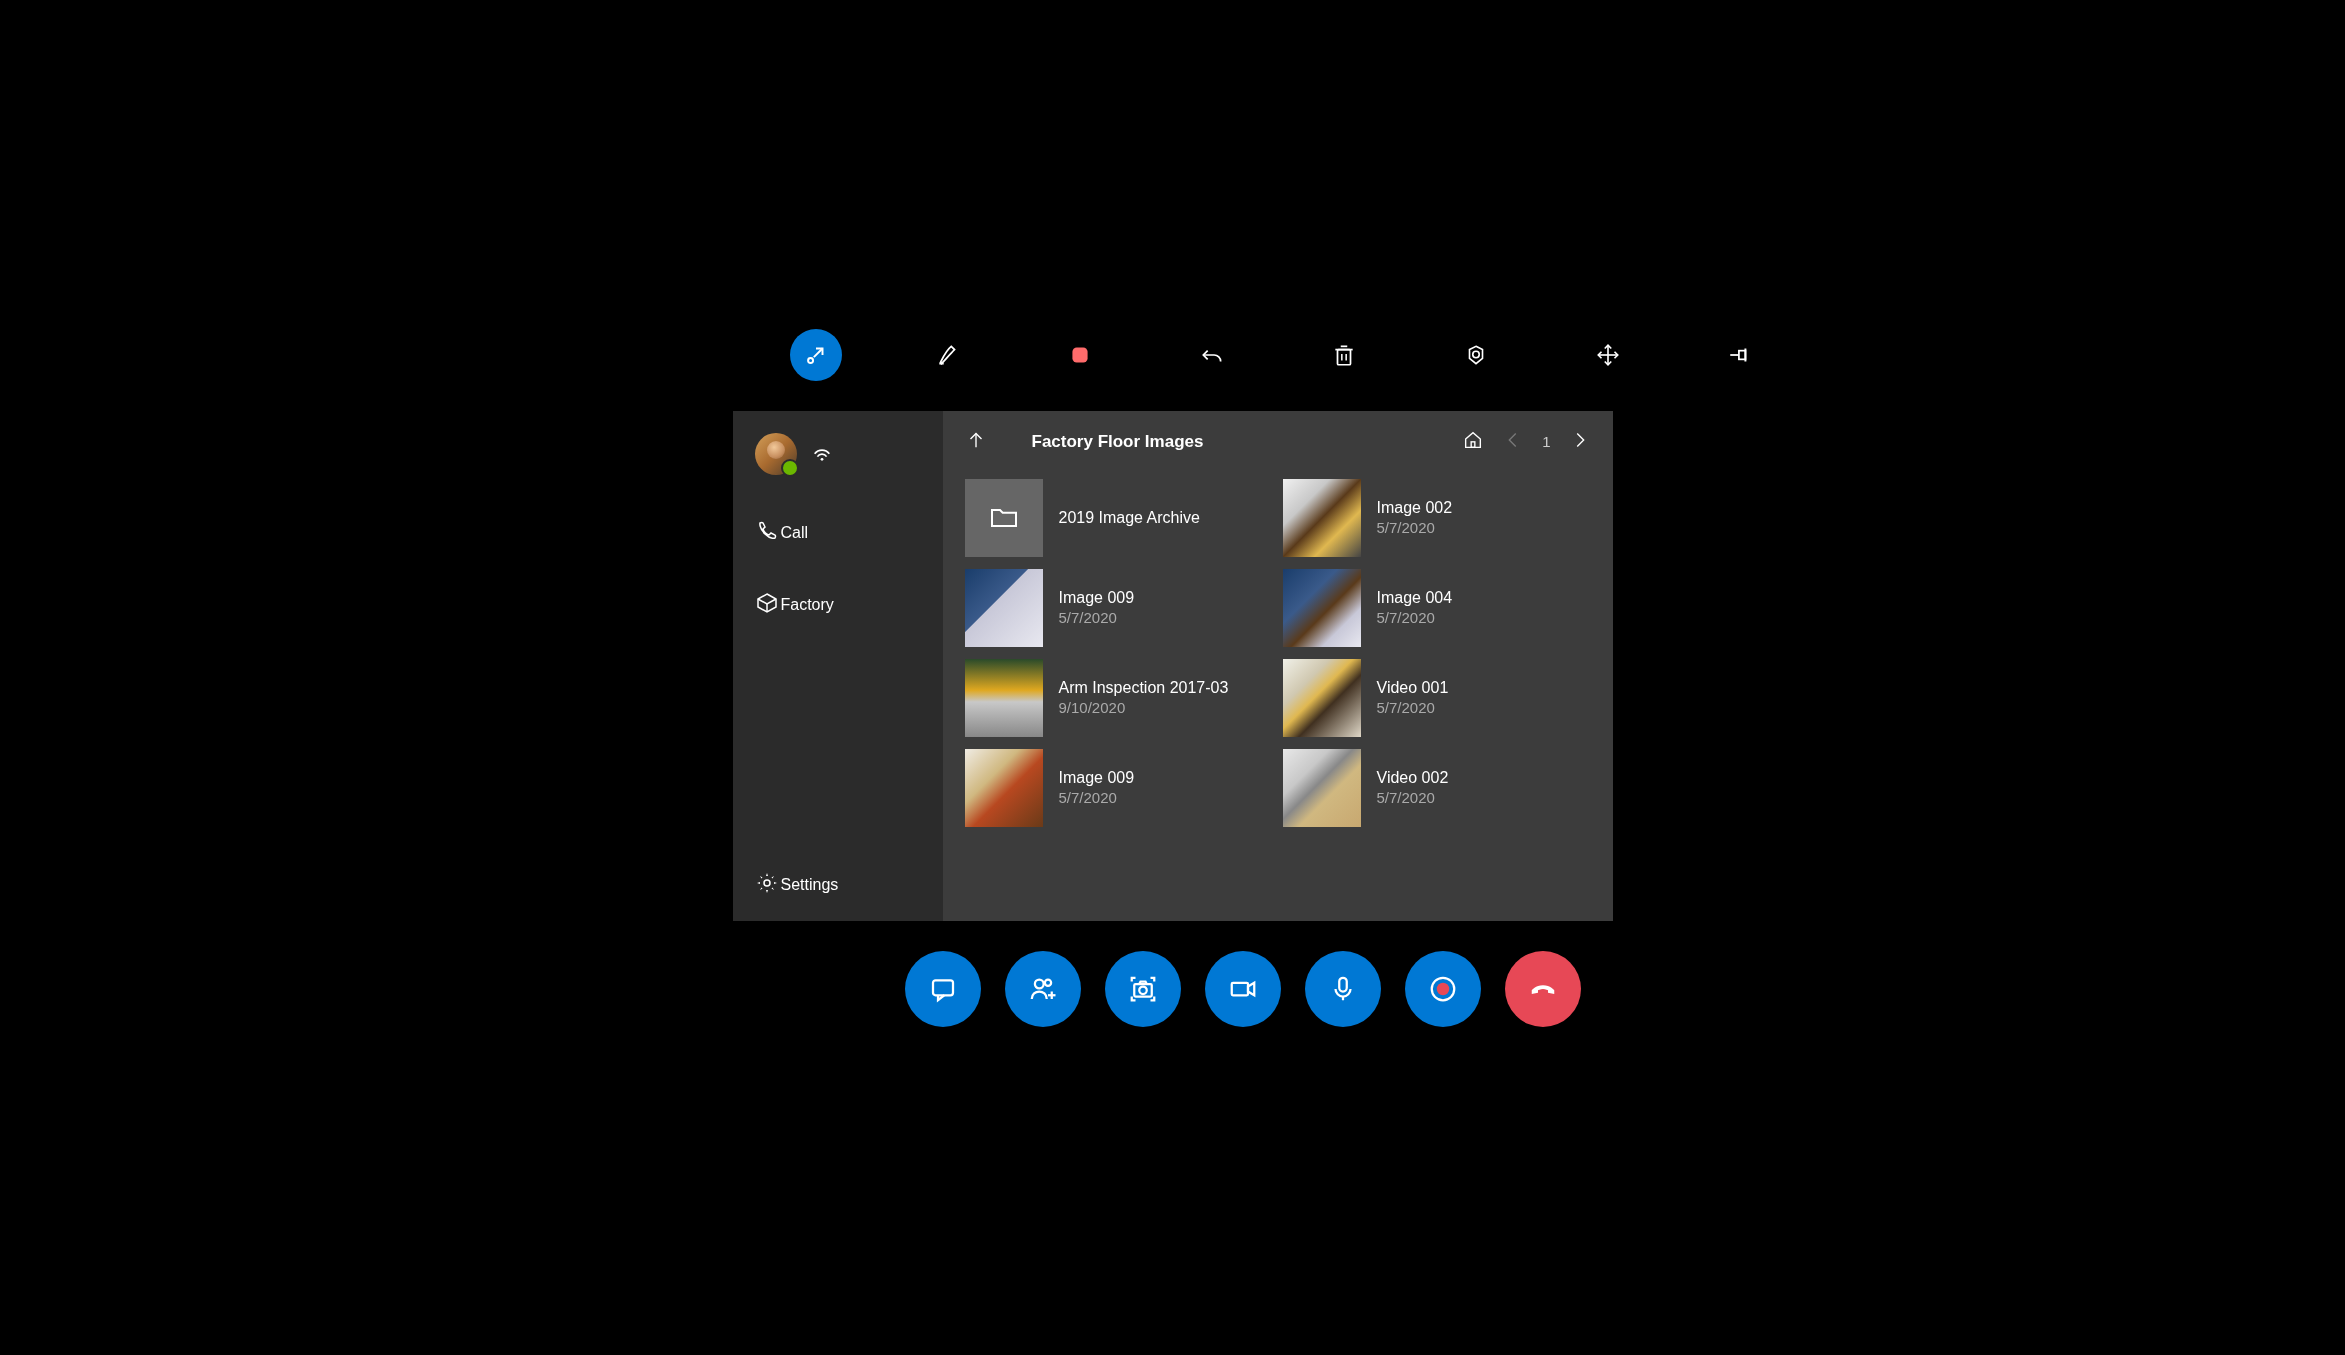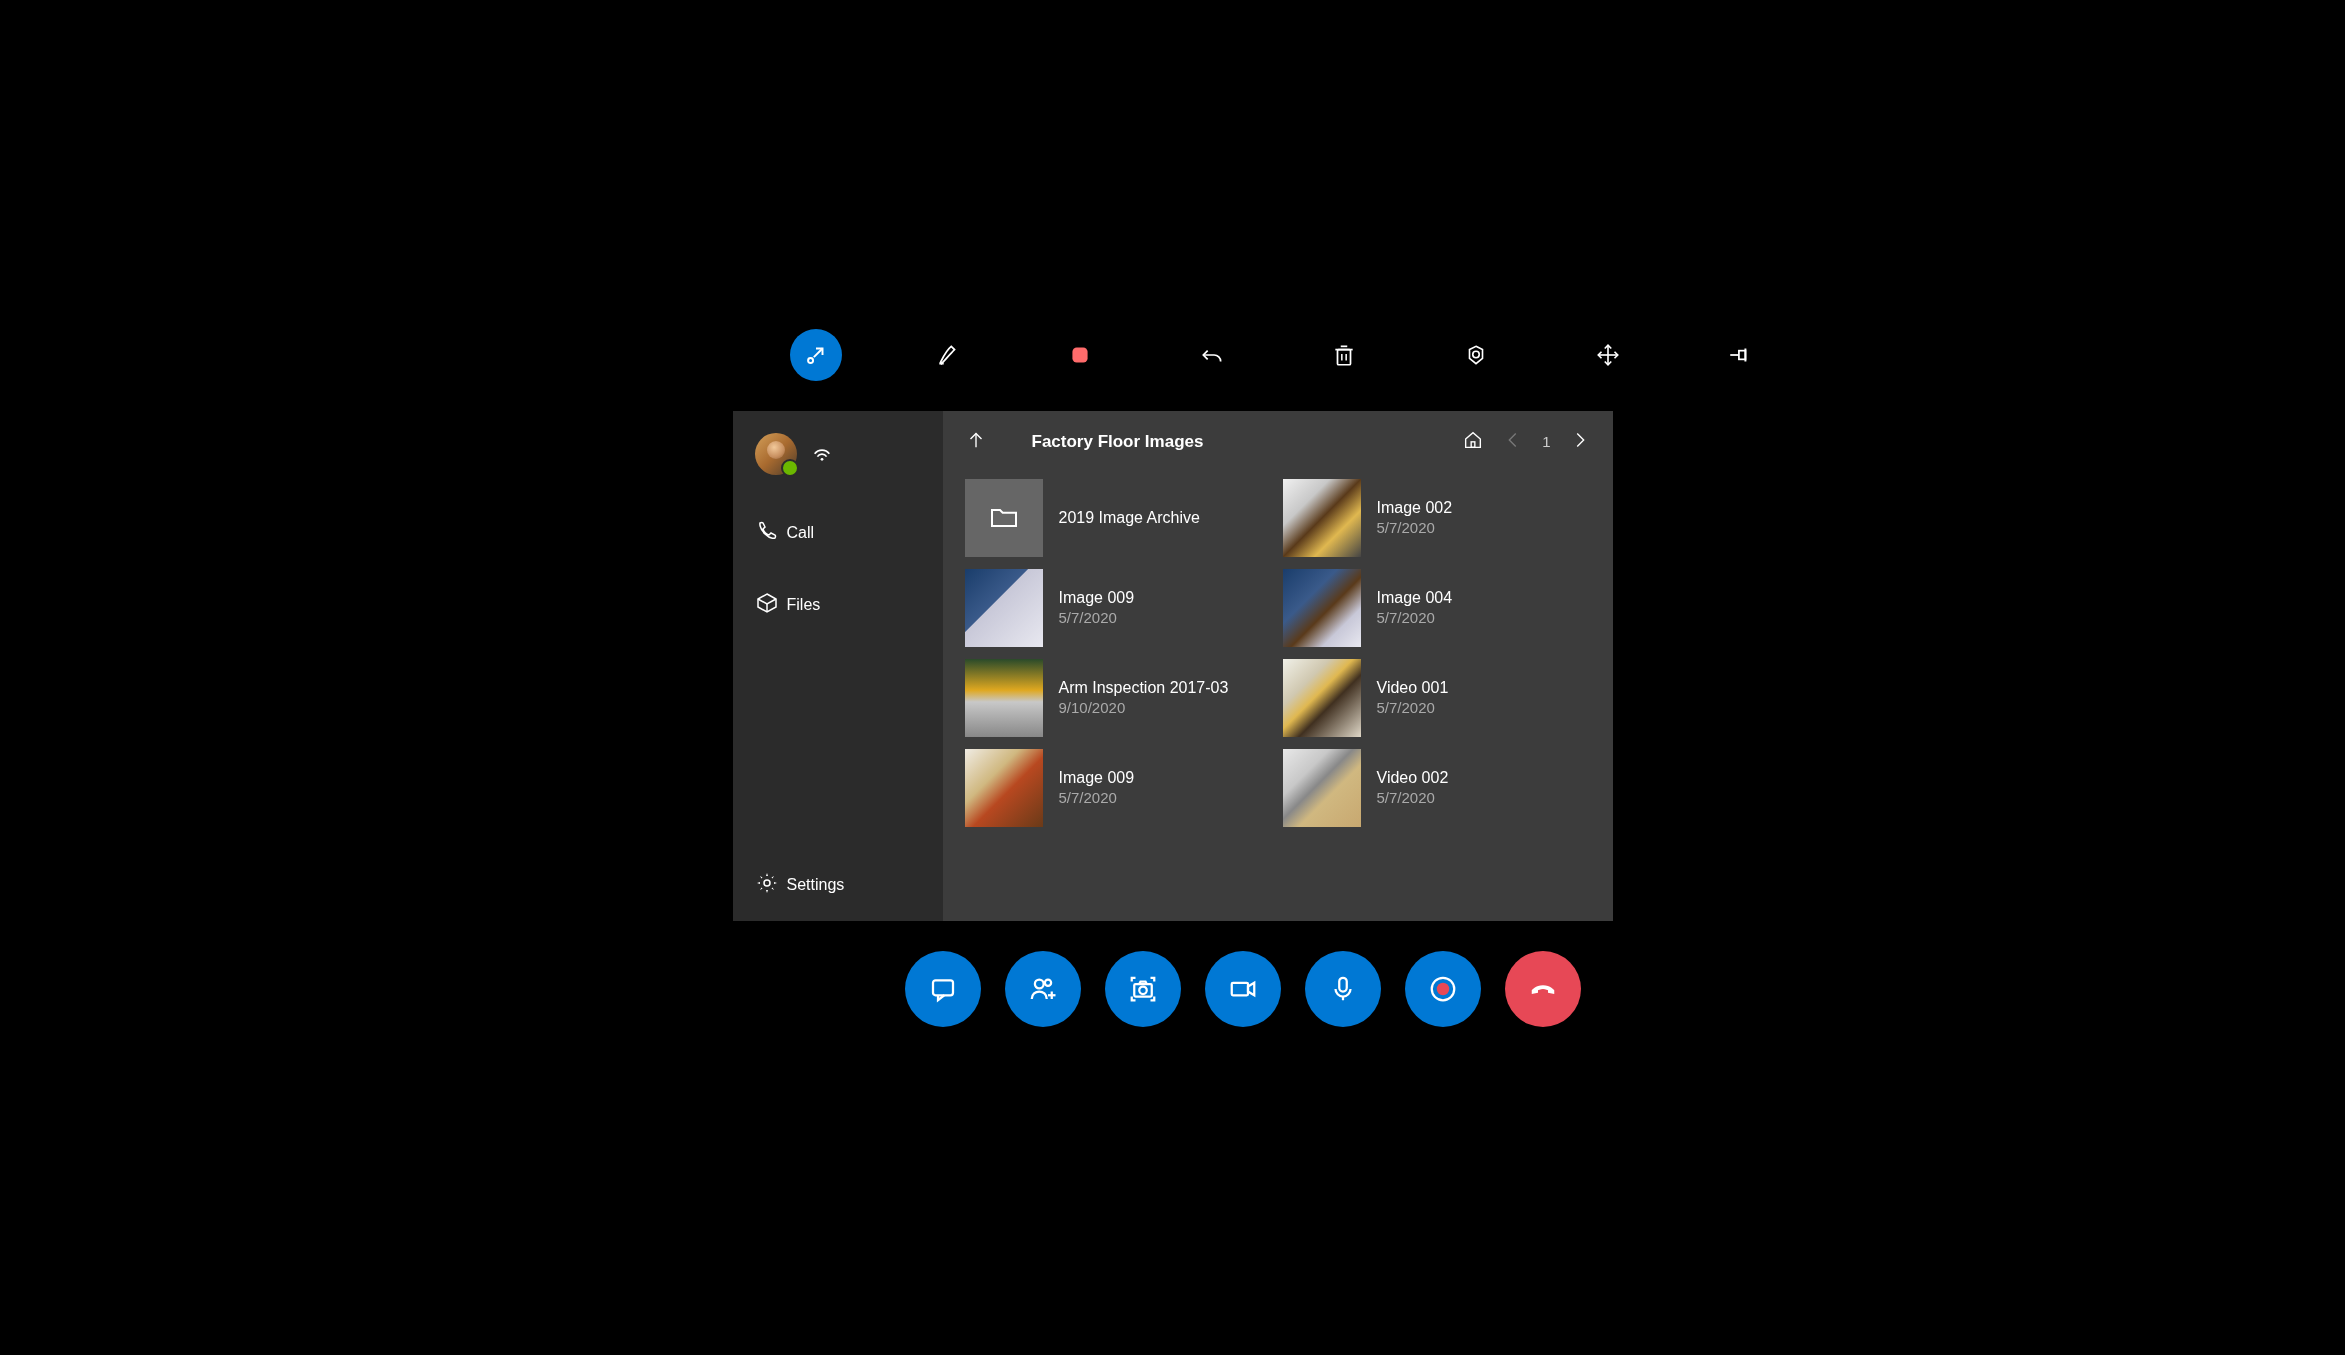--- a/index.html
+++ b/index.html
@@ -84,21 +84,21 @@
     content:"";
     position:absolute;
     top:8px; left:12px;
     width:18px; height:18px;
     border-radius:50%;
     background: radial-gradient(circle at 40% 35%, #f2c99a 0%, #c89060 60%, #8a5a30 100%);
   }
   .sidebar-item {
     display: flex;
     align-items: center;
-    gap: 8px;
+    gap: 2px;
     padding: 22px 22px;
     font-size: 16px;
     cursor: pointer;
     color: #fff;
   }
   .sidebar-item.active {
     background: #0078d4;
   }
   .sidebar-item svg { width: 24px; height: 24px; stroke: #fff; fill: none; stroke-width: 1.5; }
   .sidebar .spacer { flex: 1; }
@@ -274,21 +274,21 @@
         <span>Call</span>
       </div>
       <div class="sidebar-item">
         <span>
           <svg viewBox="0 0 24 24">
               <path d="M12 3 L21 8 L21 16 L12 21 L3 16 L3 8 Z"></path>
               <path d="M3 8 L12 13 L21 8"></path>
               <line x1="12" y1="13" x2="12" y2="21"></line>
             </svg>
         </span>
-        <span>Files</span>
+        <span>Factory</span>
       </div>
       <div class="spacer"></div>
       <div class="sidebar-item">
         <span>
           <svg viewBox="0 0 24 24">
               <circle cx="12" cy="12" r="3"></circle>
               <path d="M12 2 L13 5 L11 5 Z M12 22 L13 19 L11 19 Z M2 12 L5 13 L5 11 Z M22 12 L19 13 L19 11 Z M5 5 L7.5 6.5 L6.5 7.5 Z M19 19 L16.5 17.5 L17.5 16.5 Z M5 19 L6.5 16.5 L7.5 17.5 Z M19 5 L17.5 7.5 L16.5 6.5 Z" fill="#fff" stroke="none"></path>
             </svg>
         </span>
         <span>Settings</span>

